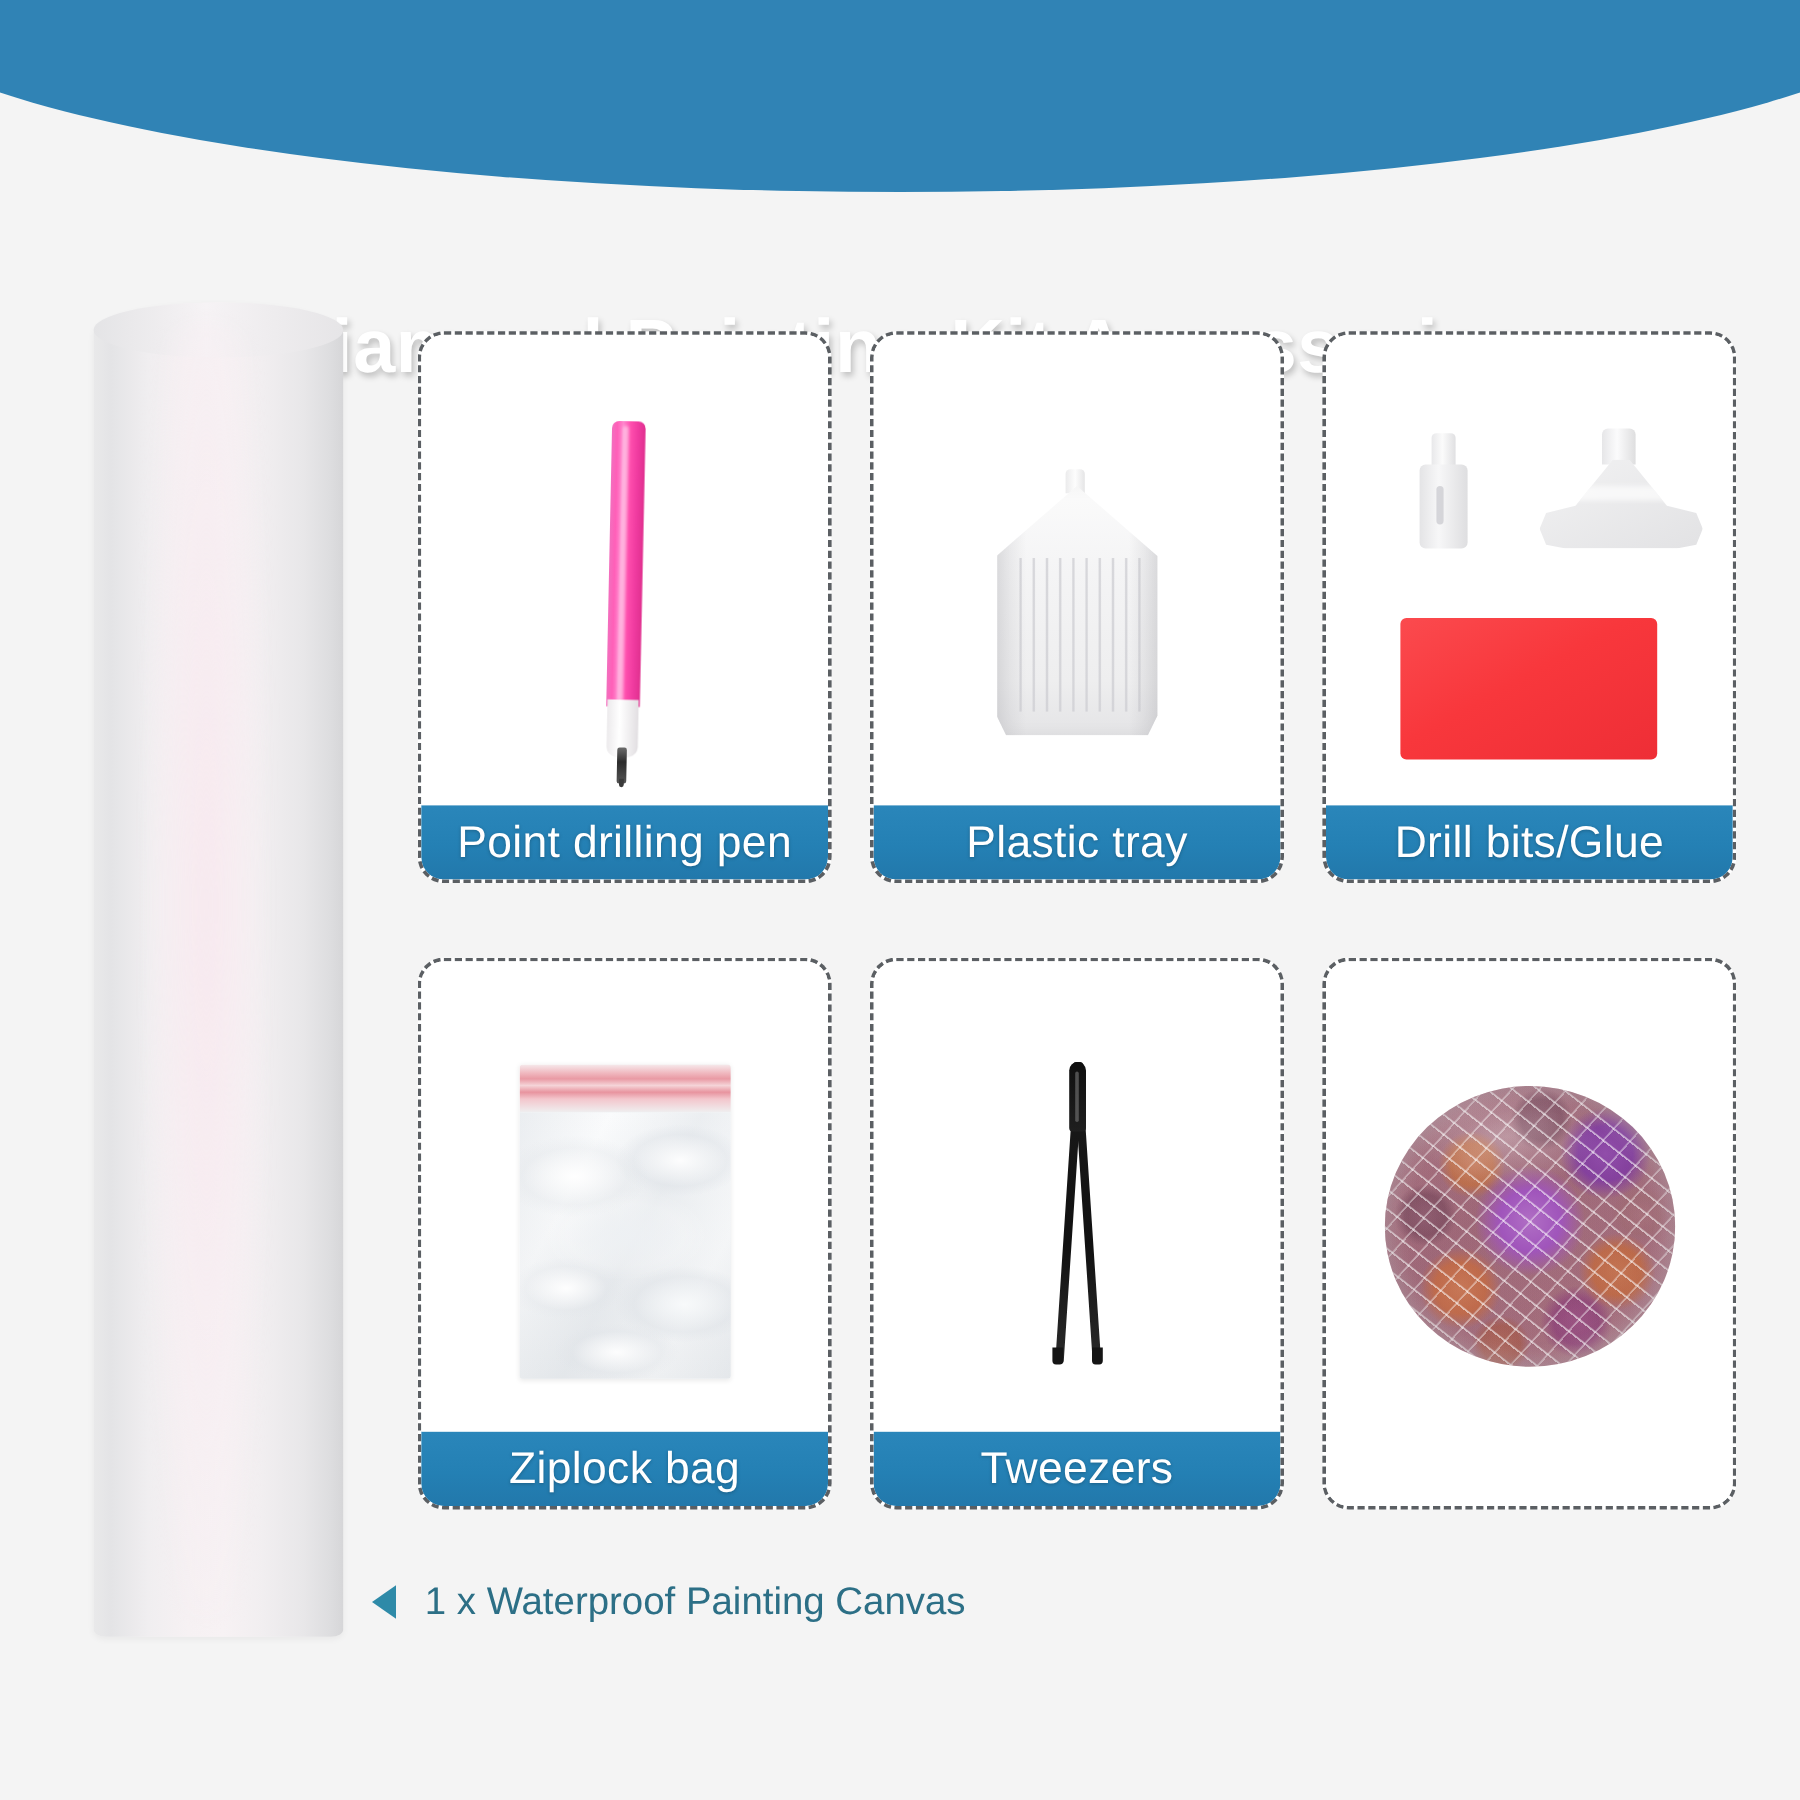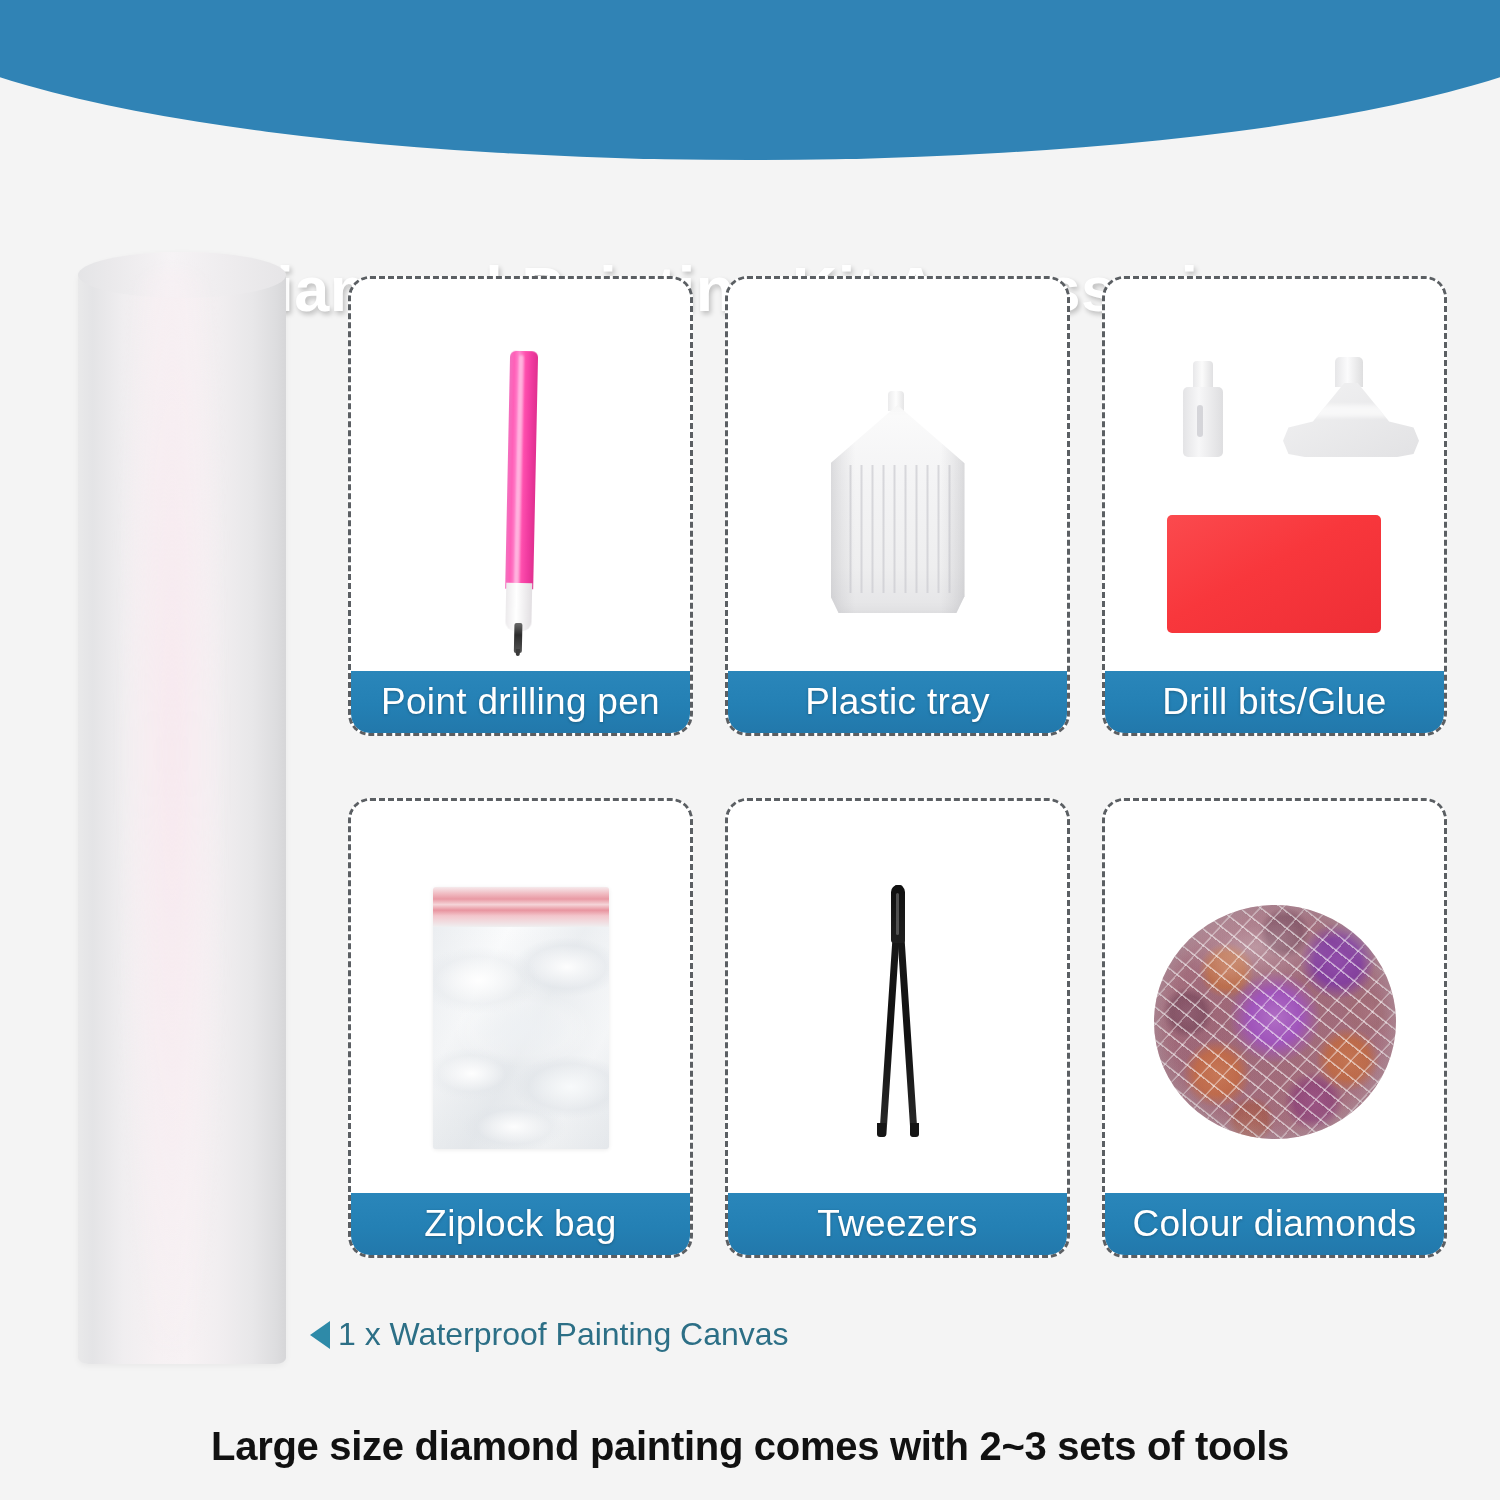--- a/index.html
+++ b/index.html
@@ -407,21 +407,21 @@
     box-shadow: inset 0 0 18px rgba(120,110,120,0.35);
   }
 
   
   .canvas-note {
     position: absolute;
     left: 310px;
     top: 1316px;
     display: flex;
     align-items: center;
-    gap: 8px;
+    gap: 24px;
     color: #2c6f86;
     font-size: 32px;
     font-weight: 400;
     white-space: nowrap;
   }
   .note-arrow {
     width: 0; height: 0;
     border-top: 14px solid transparent;
     border-bottom: 14px solid transparent;
     border-right: 20px solid #2e8aa8;
@@ -519,27 +519,25 @@
         <div class="card-label">Tweezers</div>
       </div>
 
       <div class="card">
         <div class="card-figure">
           <div class="diamonds">
             <div class="sheen"></div>
             <div class="rim"></div>
           </div>
         </div>
-        <div class="card-label">Colour diamonds</div>
       </div>
 
     </div>
 
   </div>
 
   <div class="canvas-note">
     <span class="note-arrow"></span>
     <span>1 x Waterproof Painting Canvas</span>
   </div>
 
-  <div class="footer-text">Large size diamond painting comes with 2~3 sets of tools</div>
 
 </div>
 
 </body></html>

